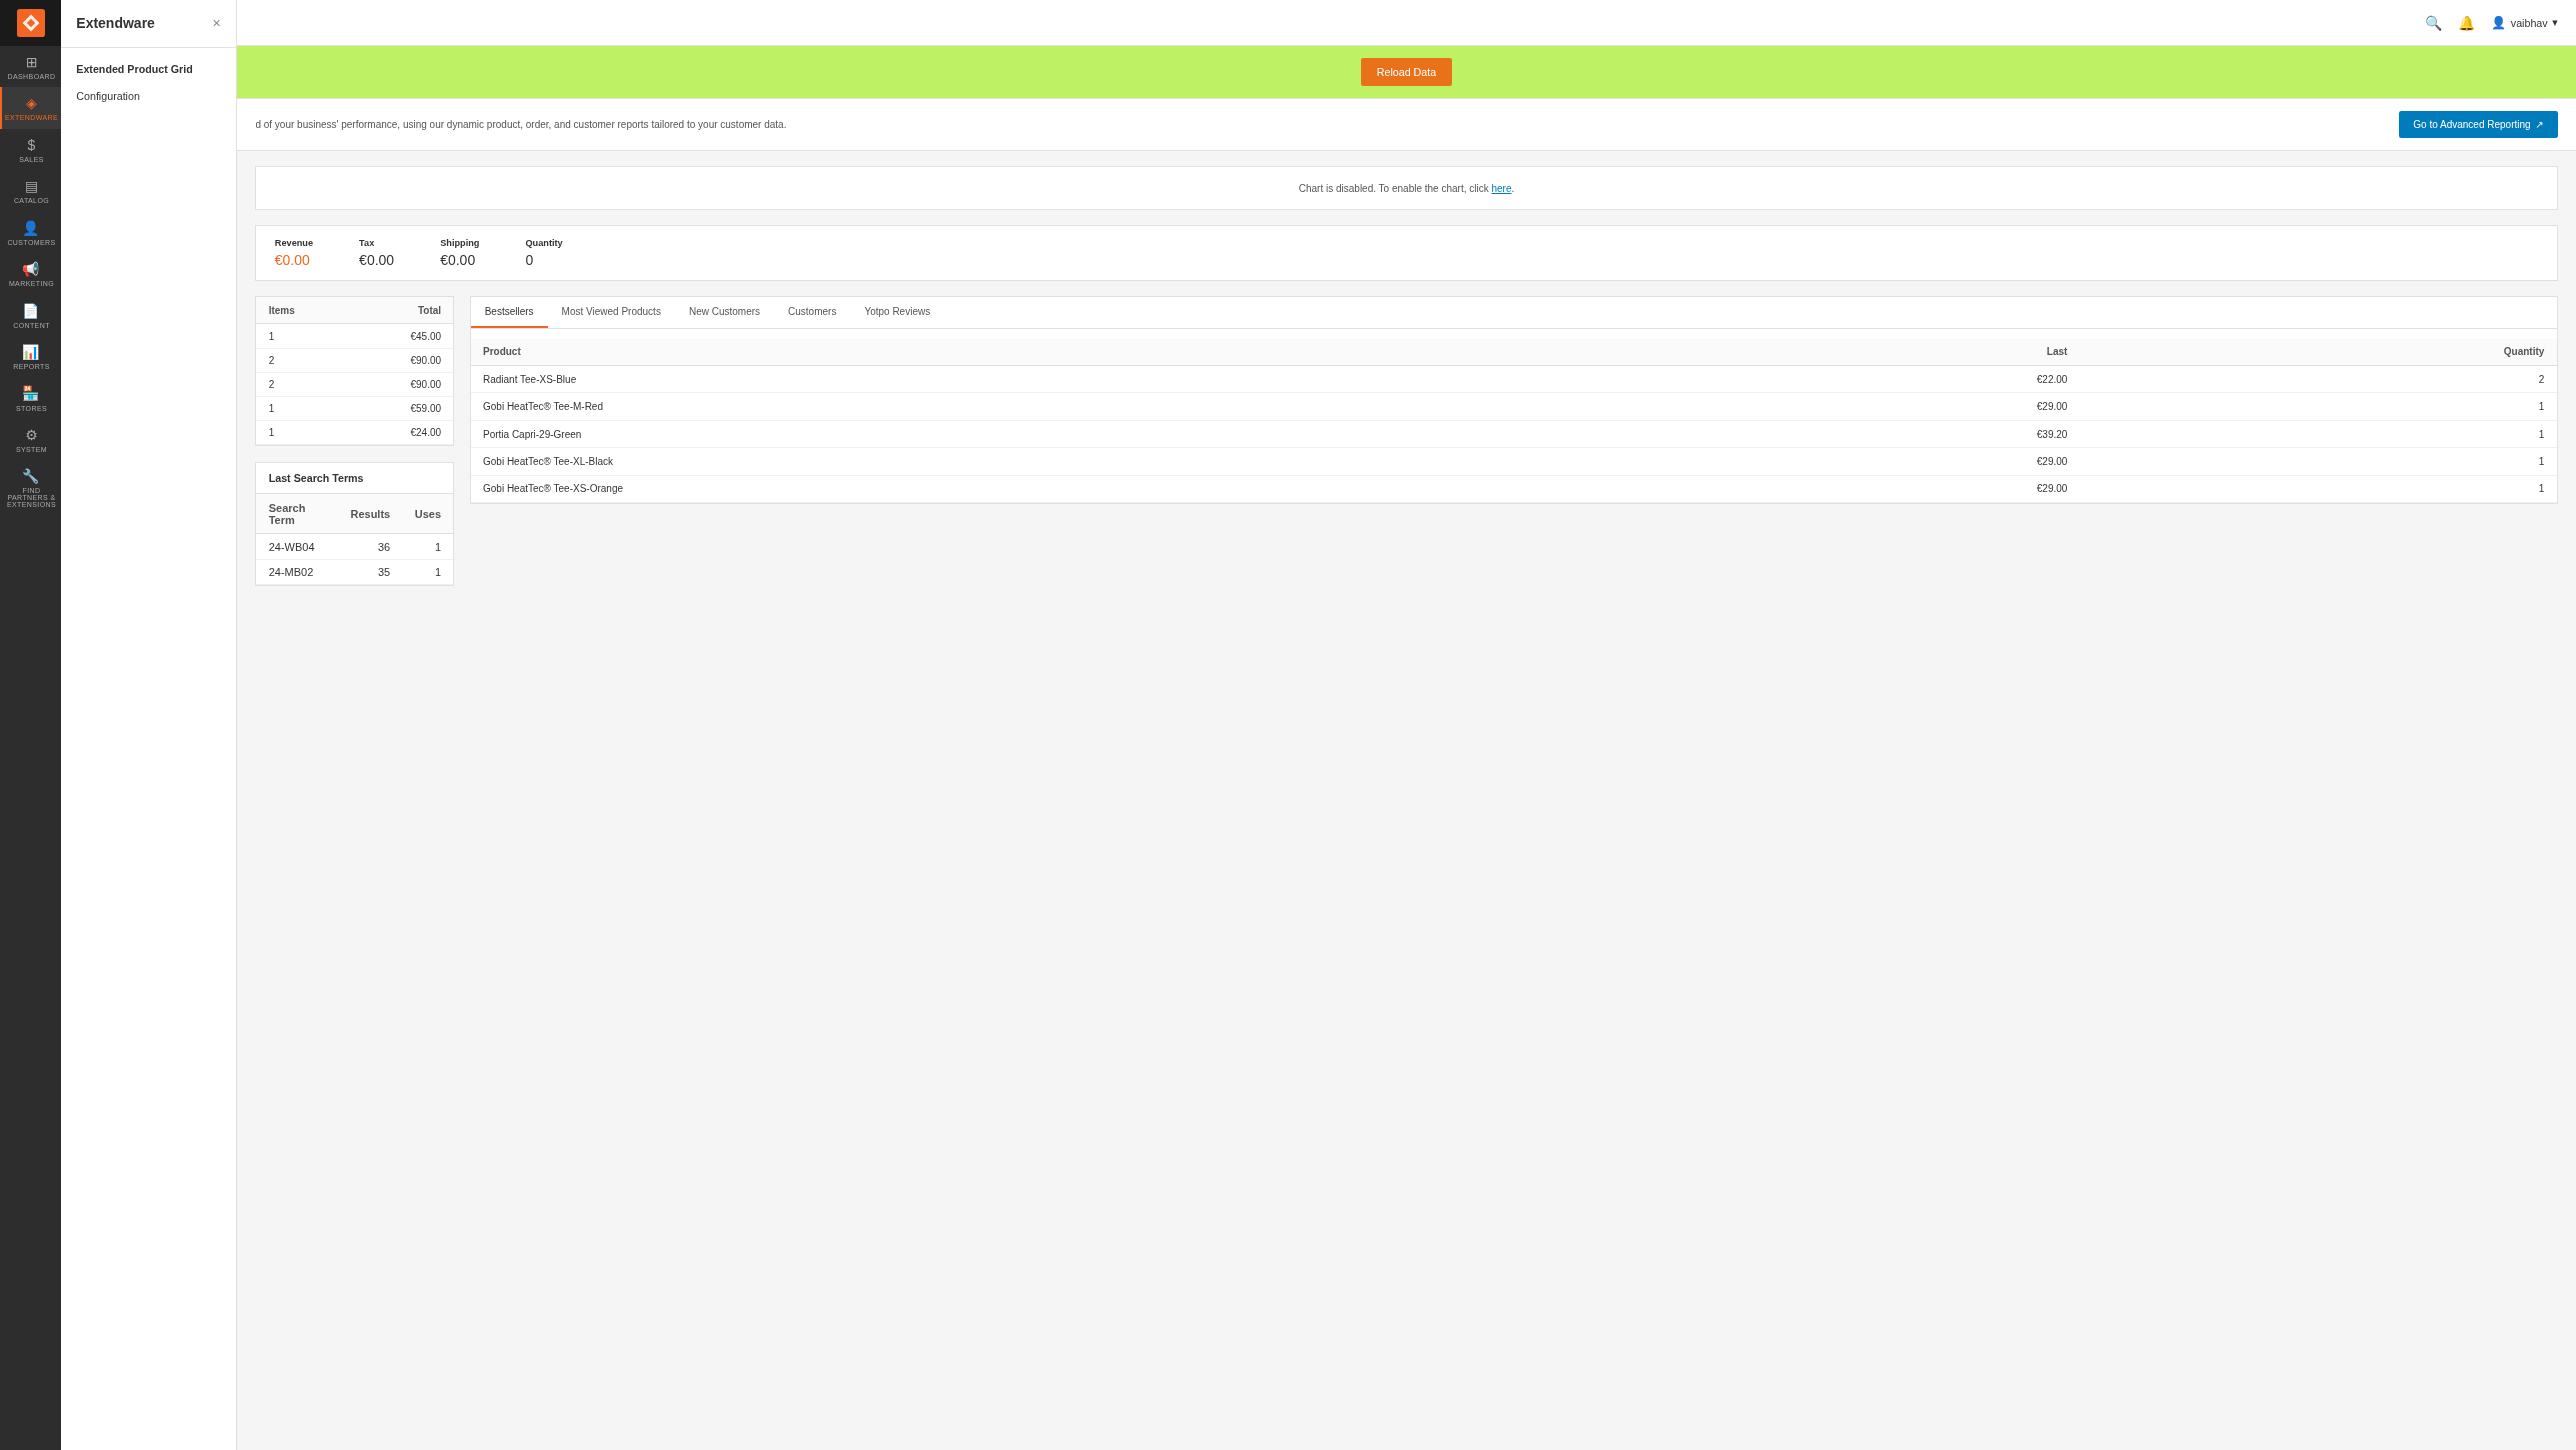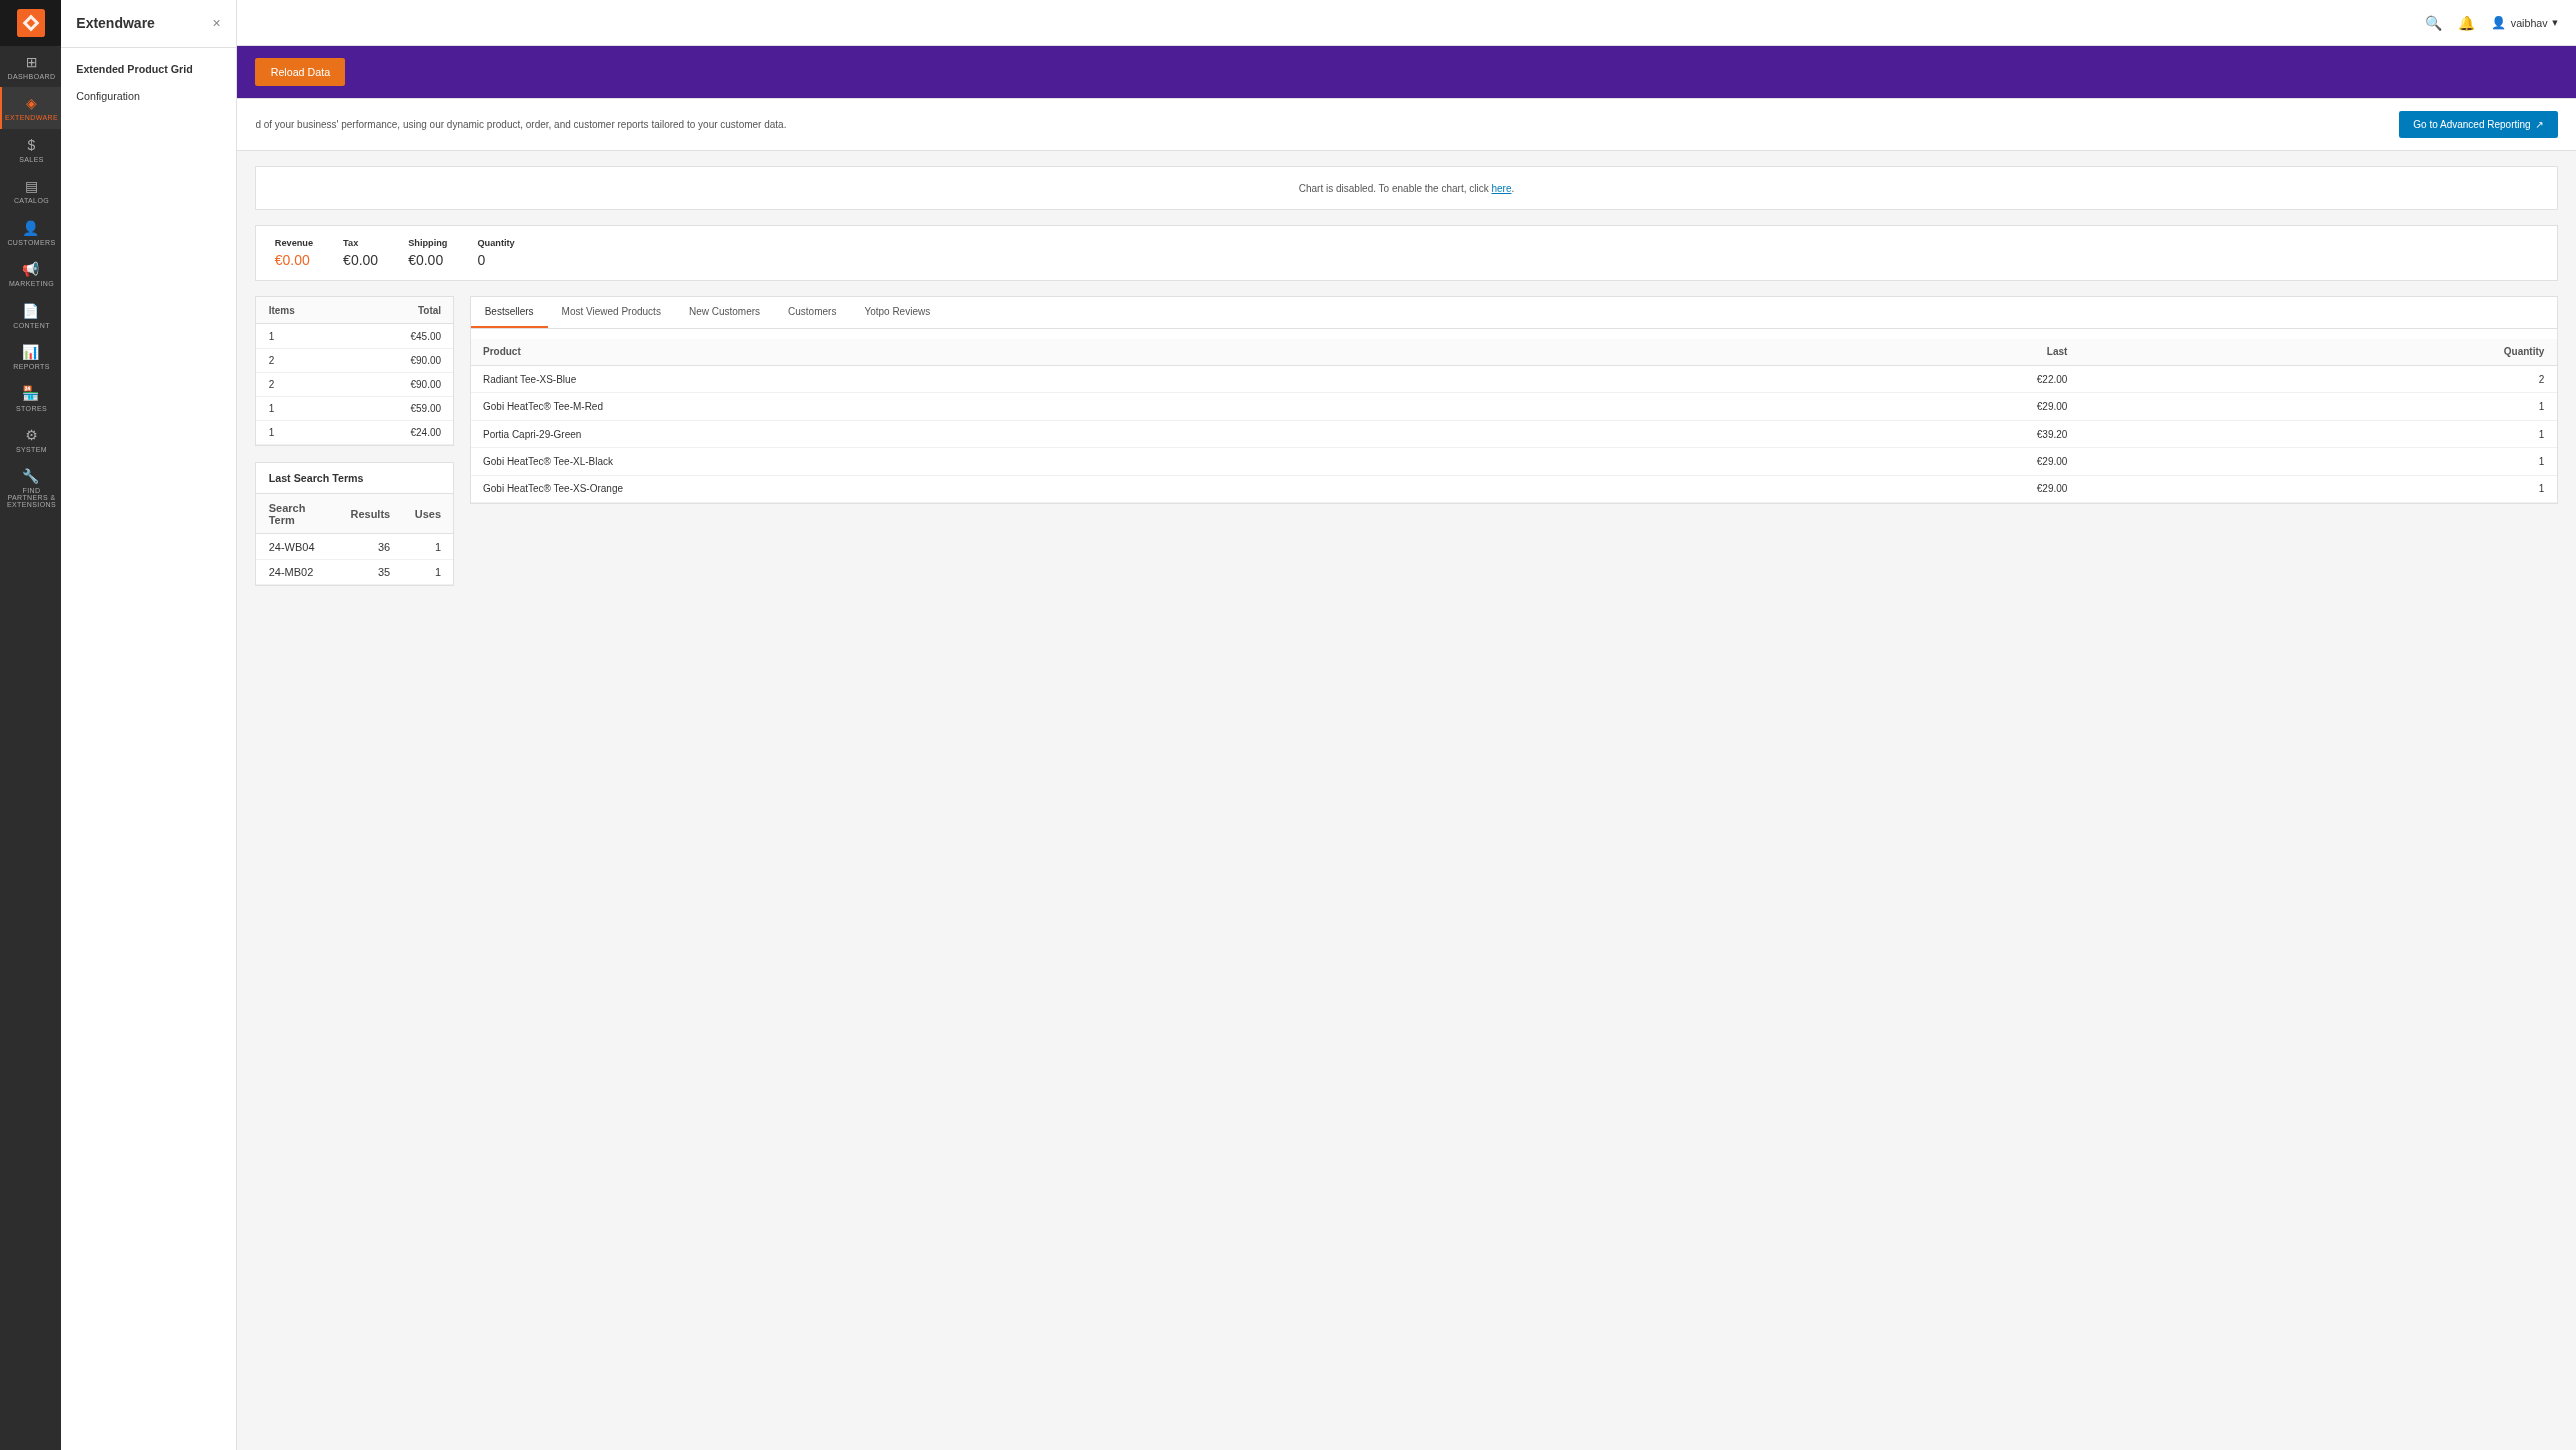--- a/index.html
+++ b/index.html
@@ -110,25 +110,25 @@
     
     .content {
       flex: 1;
       overflow-y: auto;
       padding: 0;
       background: #f5f5f5;
     }
 
     
     .page-header {
-      background: #4c1d95;
+      background: #bef264;
       padding: 12.3px 18.4px;
       display: flex;
       align-items: center;
-      justify-content: flex-start;
+      justify-content: center;
       border-bottom: 0.8px solid #e0e0e0;
     }
     .reload-btn {
       background: #e8711a;
       color: #fff;
       border: none;
       padding: 7.7px 15.3px;
       font-size: 10.7px;
       cursor: pointer;
       border-radius: 2.3px;
@@ -173,21 +173,21 @@
     .chart-disabled p { font-size: 10px; color: #555; }
     .chart-disabled a { color: #007bbb; }
 
     
     .stats-row {
       background: #fff;
       border: 0.8px solid #e0e0e0;
       padding: 12.3px 18.4px;
       margin-bottom: 15.3px;
       display: flex;
-      gap: 30px;
+      gap: 46px;
     }
     .stat-item { }
     .stat-label { font-size: 9.2px; color: #333; font-weight: 600; margin-bottom: 3.1px; }
     .stat-value { font-size: 14px; font-weight: 500; color: #333; }
     .stat-value.revenue { color: #f26522; }
 
     
     .two-col {
       display: flex;
       gap: 15.3px;

